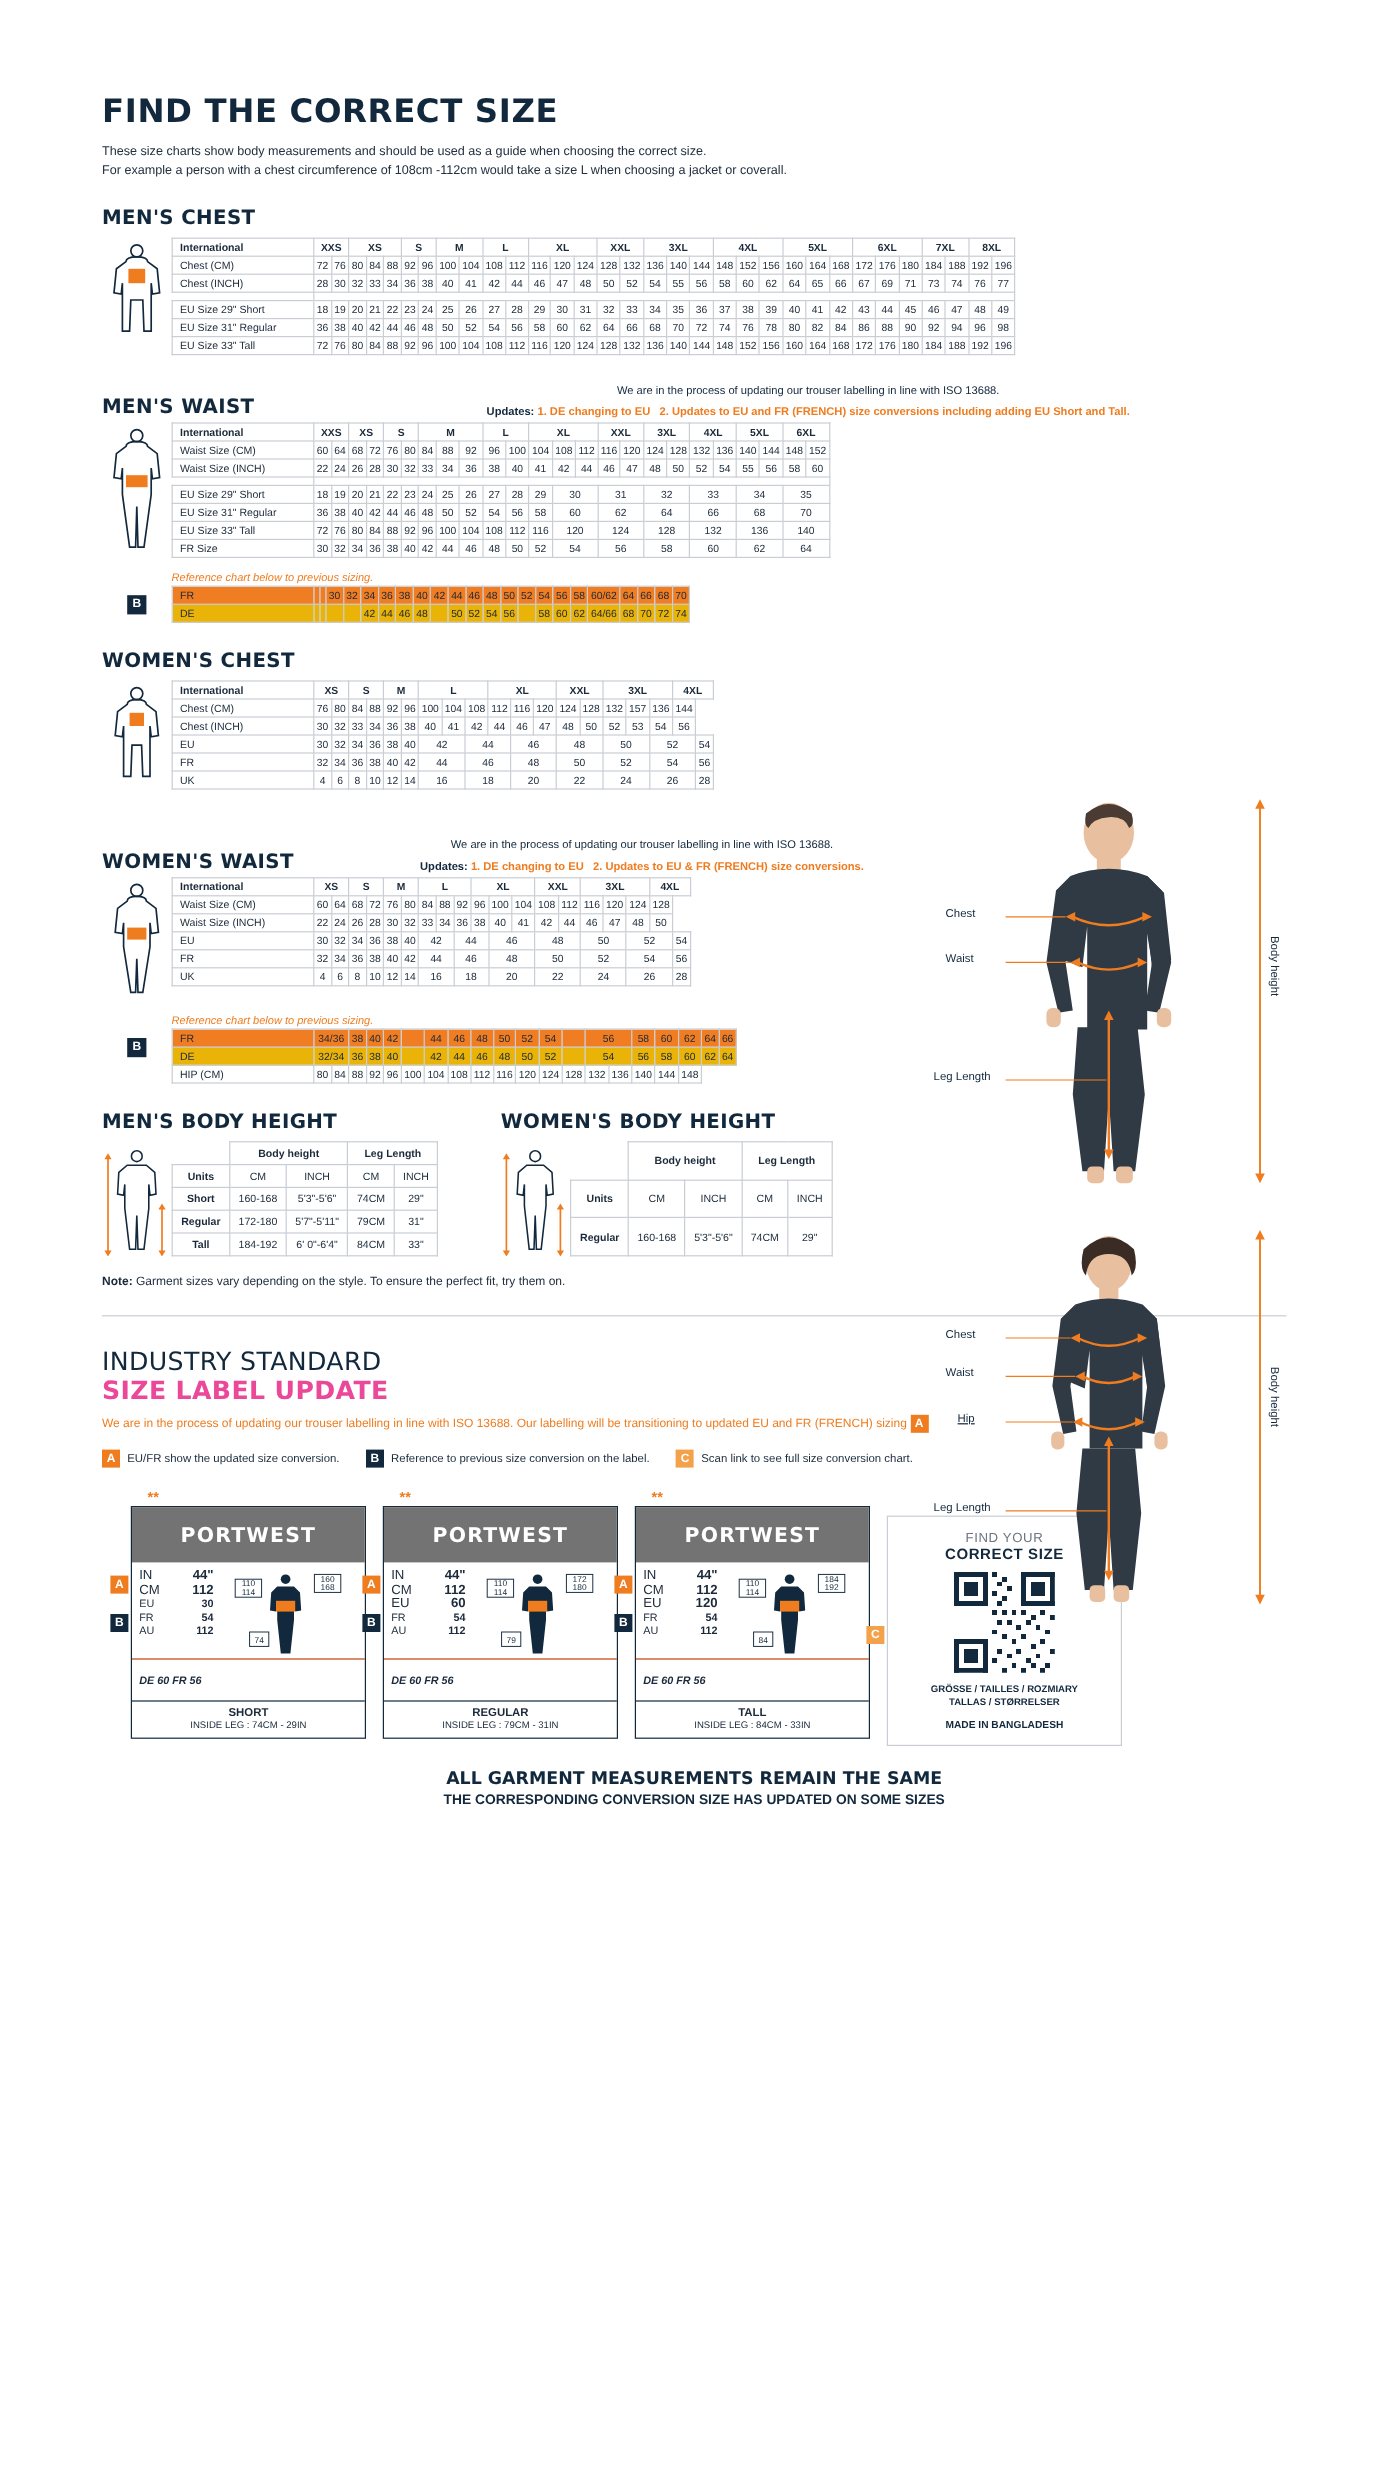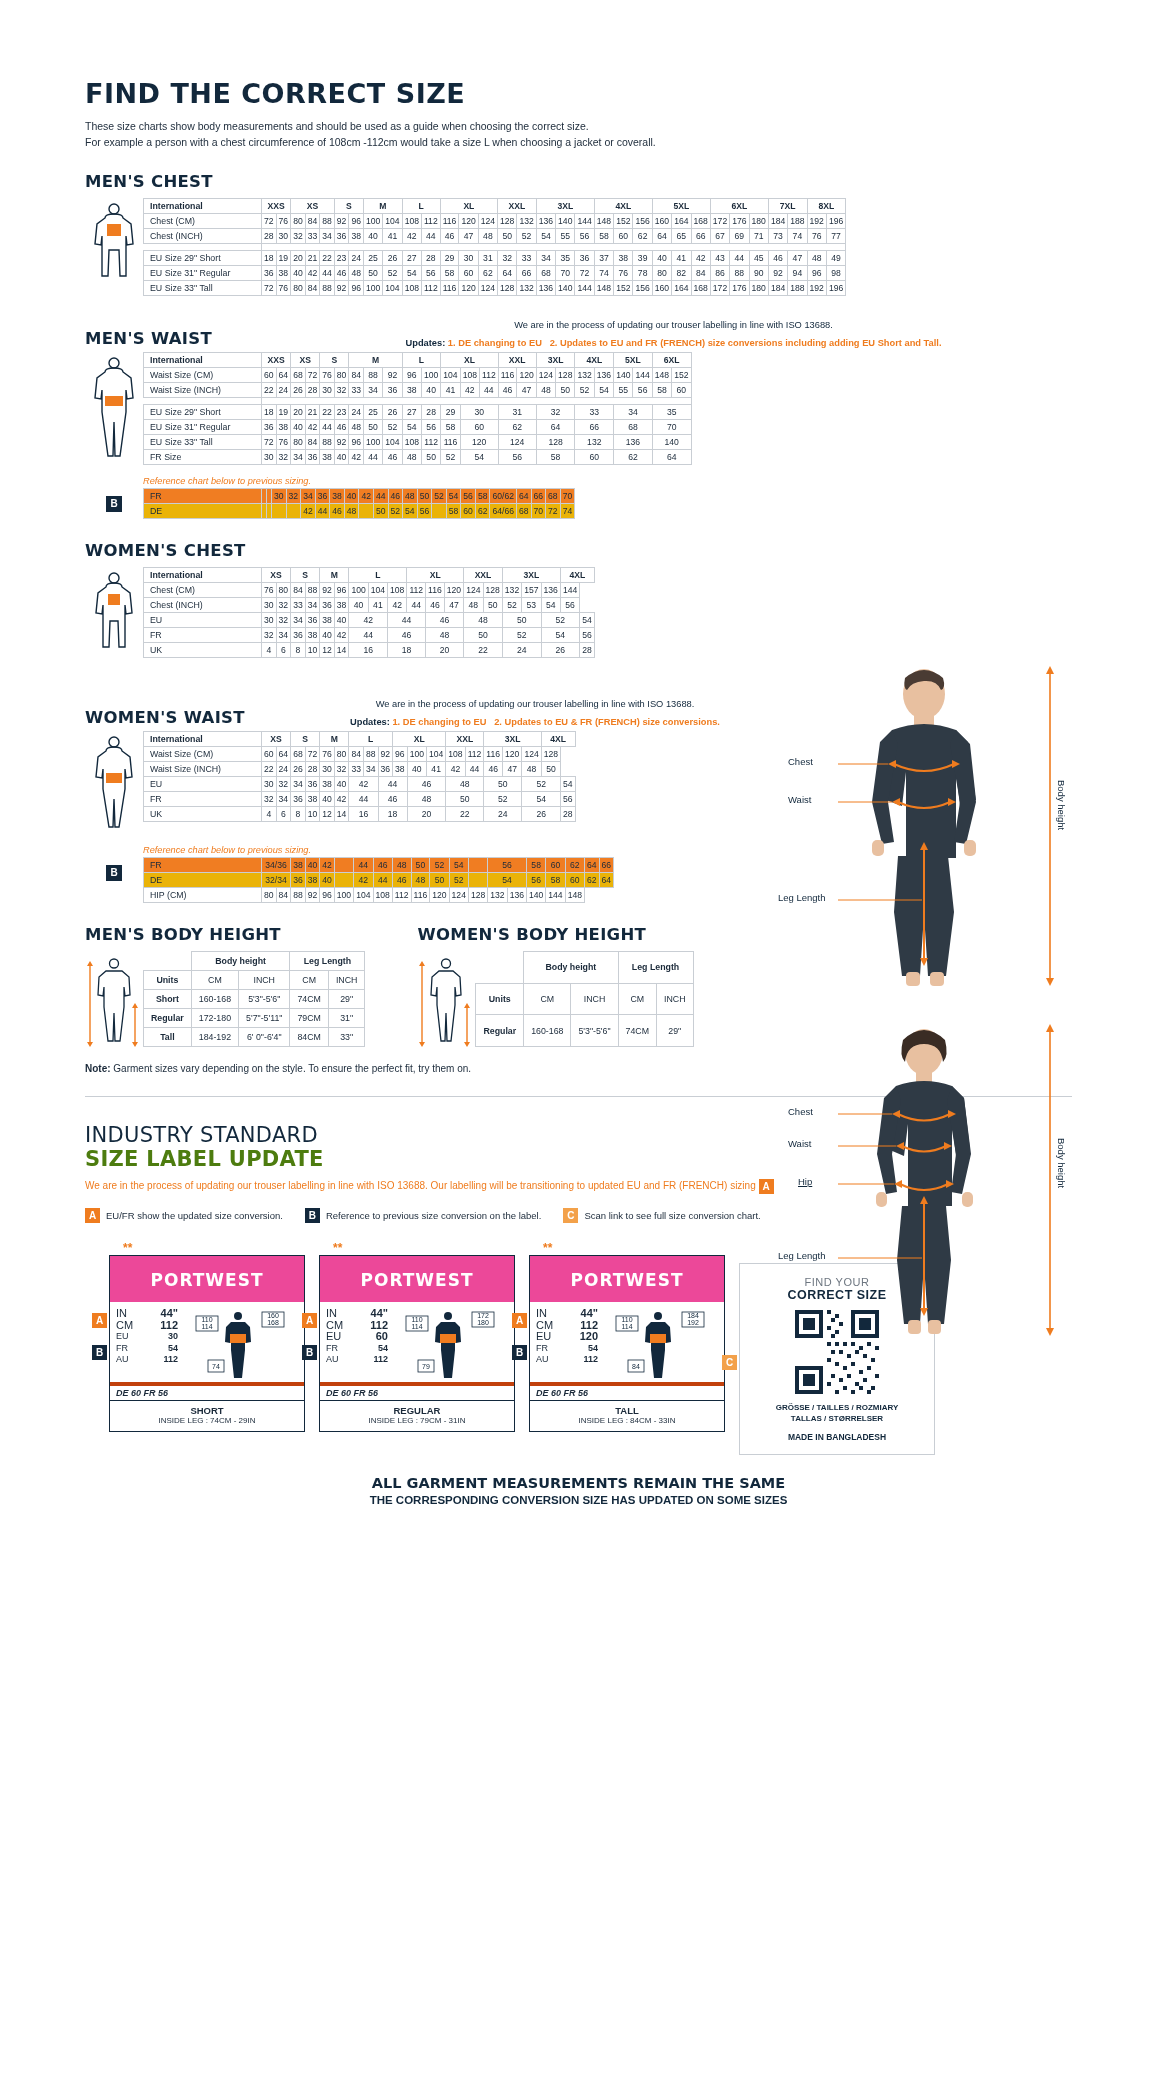--- a/index.html
+++ b/index.html
@@ -97,43 +97,43 @@
   .bodyheight-lbl {
     position:absolute; font-size:9.5px; color:#12283c;
     writing-mode: vertical-rl; text-orientation: mixed;
   }
 
   
   .divider { border-top:1px solid #c9ced4; margin: 22px 0 26px 0; }
 
   
   .ind-title { font-size:21px; font-weight:400; color:#12283c; font-family:"DejaVu Sans", sans-serif; letter-spacing:0.3px;}
-  .ind-title2 { font-size:21px; font-weight:800; color:#4d7c0f; font-family:"DejaVu Sans", sans-serif; letter-spacing:0.3px; margin-bottom:8px;}
+  .ind-title2 { font-size:21px; font-weight:800; color:#ec4899; font-family:"DejaVu Sans", sans-serif; letter-spacing:0.3px; margin-bottom:8px;}
   .ind-sub { font-size:10px; color:#ef7c1f; margin-bottom:14px; }
   .abadge { display:inline-block; width:15px; height:15px; background:#ef7c1f; color:#fff; font-weight:700; font-size:10px; line-height:15px; text-align:center; vertical-align:middle;}
   .legend { display:flex; gap:22px; font-size:9.5px; align-items:center; margin-bottom:18px;}
   .legend .item { display:flex; gap:6px; align-items:center; }
   .bb-dark { display:inline-block; width:15px; height:15px; background:#12283c; color:#fff; font-weight:700; font-size:10px; line-height:15px; text-align:center;}
   .cb { display:inline-block; width:15px; height:15px; background:#f3a14a; color:#fff; font-weight:700; font-size:10px; line-height:15px; text-align:center;}
 
   
   .labels-row { display:flex; gap: 14px; align-items:flex-start; }
   .label-card { width: 196px; position:relative; }
   .stars { color:#ef7c1f; font-weight:700; font-size:12px; margin-left:14px; }
   .label-box { border:1px solid #12283c; background:#fff; }
-  .label-top { background:#ec4899; color:#fff; text-align:center; padding:14px 0 12px 0; }
+  .label-top { background:#737373; color:#fff; text-align:center; padding:14px 0 12px 0; }
   .brand { font-family:"DejaVu Sans", sans-serif; font-weight:800; font-size:17px; letter-spacing:1px; }
   .label-body { display:flex; padding:6px 6px 2px 6px; font-size:9px; }
   .sizecol { width:62px; }
   .sizecol .r { display:flex; justify-content:space-between; line-height:11.5px; }
   .sizecol .r .k { font-weight:400; }
   .sizecol .r .v { font-weight:700; }
   .big { font-size:11px; font-weight:700; }
   .fig-col { flex:1; position:relative; height:72px; }
-  .label-de { border-top:4px solid #c2410c; font-size:9px; font-style:italic; padding:2px 6px; font-weight:700;}
+  .label-de { border-top:1px solid #c2410c; font-size:9px; font-style:italic; padding:12px 6px; font-weight:700;}
   .label-foot { border-top:1px solid #12283c; text-align:center; padding:4px 2px 6px 2px; }
   .label-foot .t1 { font-weight:700; font-size:9.5px; }
   .label-foot .t2 { font-size:8px; }
   .side-a { position:absolute; left:-17px; top:72px; }
   .side-b { position:absolute; left:-17px; top:104px; }
 
   .qr-card { width:196px; border:1px solid #c9ced4; text-align:center; padding:12px 8px; position:relative;}
   .qr-t1 { font-size:11px; color:#6d7680; letter-spacing:0.5px;}
   .qr-t2 { font-size:12.5px; font-weight:800; color:#12283c; letter-spacing:0.5px; margin-bottom:8px;}
   .qr { width:84px; height:84px; margin:0 auto 8px auto; }

